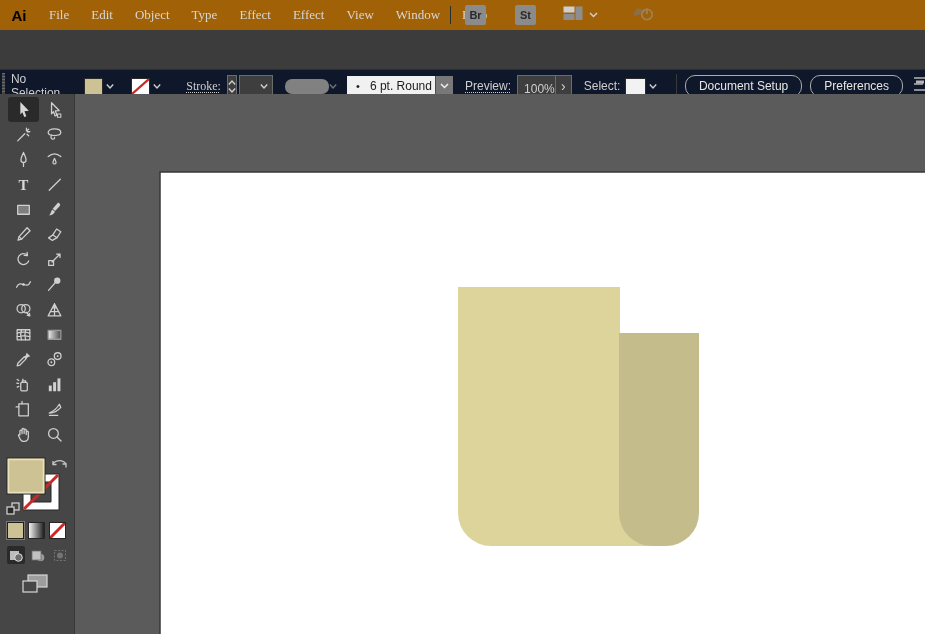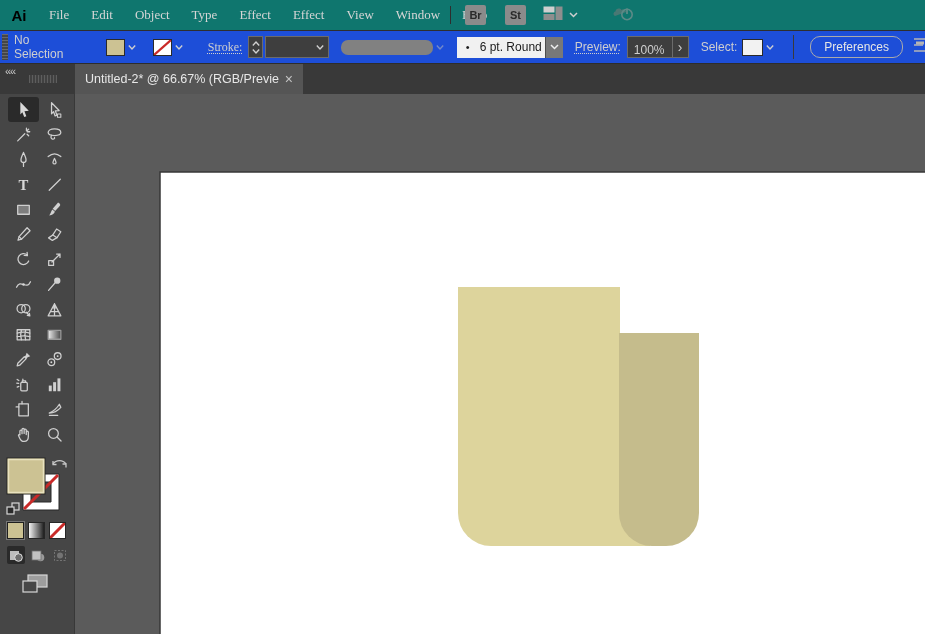--- a/index.html
+++ b/index.html
@@ -3,34 +3,34 @@
 <meta charset="utf-8">
 <style>
   * { margin:0; padding:0; box-sizing:border-box; }
   html,body { background:#2b2b2b; }
   #app {
     position:relative; width:925px; height:634px; overflow:hidden;
     background:#3C3C3C; font-family:"Liberation Sans", sans-serif;
     -webkit-font-smoothing:antialiased;
   }
   
-  .menubar { height:30px; display:flex; align-items:center; background:#0f766e; position:relative; }
+  .menubar { height:30px; display:flex; align-items:center; background:#a16207; position:relative; }
   .logo { width:38px; text-align:center; font-size:15px; font-weight:bold; }
   .menu-items { display:flex; align-items:center; }
   .menu-items span { color:#D6D6D6; font-size:13px; padding:0 11px; cursor:default;font-family:Liberation Serif, serif; }
   .mb-right { position:absolute; left:450px; top:0; height:30px; display:flex; align-items:center; }
   .msep { width:1px; height:18px; background:#2E2E2E; margin-right:14px; }
-  .badge { width:21px; height:20px; margin-right:4px; background:#8B8B8B; color:#2A2A2A;
+  .badge { width:21px; height:20px; margin-right:14px; background:#8B8B8B; color:#2A2A2A;
            font-size:11px; font-weight:bold; display:flex; align-items:center; justify-content:center; border-radius:2px; }
   .ws-group { display:flex; align-items:center; margin-right:18px; }
   .chev-svg { display:block; }
   .dim { opacity:.55; }
   
-  .controlbar { height:34px; background:#1d4ed8; border-top:1px solid #2E2E2E; border-bottom:1px solid #2D2D2D;
-                display:flex; align-items:center; position:relative; }
+  .controlbar { height:34px; background:#0f172a; border-top:1px solid #2E2E2E; border-bottom:1px solid #2D2D2D;
+                display:flex; align-items:center; position:relative;margin-top:39px; }
   .grip-v { width:6px; height:26px; margin:0 6px 0 2px;
             background:repeating-linear-gradient(180deg,#6a6a6a 0 1px, #454545 1px 3px); }
   .status { color:#CFCFCF; font-size:12px; margin-right:24px; }
   .swatch-group { display:flex; align-items:center; margin-right:8px; }
   .swatch { width:19px; height:17px; border:1px solid #2A2A2A; position:relative; background:#fff; }
   .chevcell { width:14px; height:17px; display:flex; align-items:center; justify-content:center; color:#CFCFCF; }
   .lbl { color:#CFCFCF; font-size:12px; text-decoration:underline dotted 1px; text-underline-offset:2px; }
   .stepper { width:15px; height:22px; margin:0 2px 0 6px; background:#3E3E3E; border:1px solid #6B6B6B;
              display:flex; flex-direction:column; align-items:center; justify-content:center; gap:3px; color:#D0D0D0; }
   .field { height:22px; background:#3E3E3E; border:1px solid #6B6B6B; display:flex; align-items:center; }
@@ -189,20 +189,21 @@
     <div class="swatch-group" style="margin-left:5px;">
       <div class="swatch" style="width:21px;background:#F2F2F2;"></div>
       <div class="chevcell">
         <svg class="chev-svg" width="8" height="5" viewBox="0 0 8 5">
             <path d="M0.8,0.6 L4,3.9 L7.2,0.6" fill="none" stroke="currentColor" stroke-width="1.4"></path>
           </svg>
       </div>
     </div>
 
     <div class="sep-v"></div>
+    <button class="btn">Document Setup</button>
     <button class="btn" style="margin-left:8px;">Preferences</button>
     <div class="clipped-icon">
       <svg width="20" height="16" viewBox="0 0 20 16">
           <path d="M1,2 H14 M1,8 H10 M1,14 H14" stroke="#B5B5B5" stroke-width="1.6"></path>
           <rect x="3" y="4.5" width="8" height="3" fill="#B5B5B5"></rect>
         </svg>
     </div>
   </div>
 
   <div class="tabrow">

